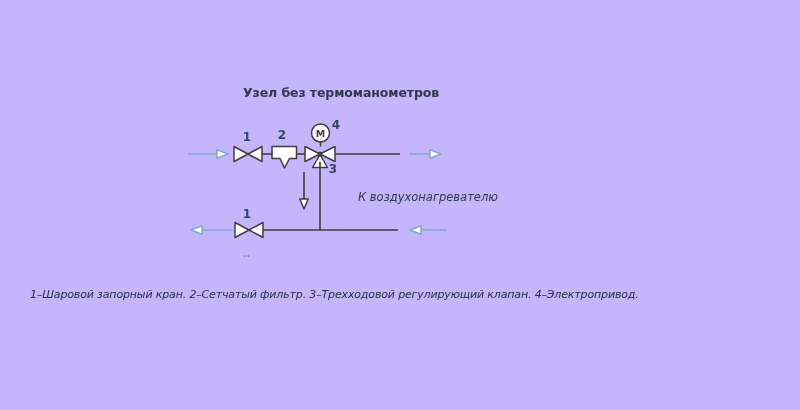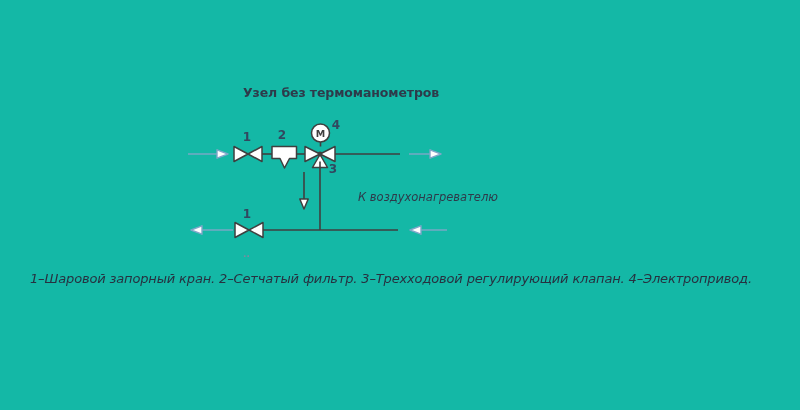--- a/index.html
+++ b/index.html
@@ -5,21 +5,21 @@
   html, body {
     margin: 0;
     padding: 0;
     background: #ffffff;
     font-family: "DejaVu Sans", "Liberation Sans", sans-serif;
   }
   .canvas {
     position: relative;
     width: 800px;
     height: 410px;
-    background: #14b8a6;
+    background: #c4b5fd;
     overflow: hidden;
   }
   .diagram-title {
     position: absolute;
     left: 243px;
     top: 85px;
     font-size: 12.5px;
     font-weight: bold;
     letter-spacing: -0.1px;
     color: var(--annot, #2e3a4a);
@@ -68,22 +68,22 @@
     fill: var(--annot, #2e3a4a);
   }
   .stray {
     font-size: 9px;
     font-weight: bold;
     fill: #7d8aa0;
   }
   .caption {
     position: absolute;
     left: 30px;
-    top: 268px;
-    font-size: 13px;
+    top: 284px;
+    font-size: 11px;
     font-style: italic;
     letter-spacing: -0.15px;
     line-height: 22px;
     color: var(--caption, #273140);
     white-space: nowrap;
   }
 </style>
 </head>
 <body>
 

